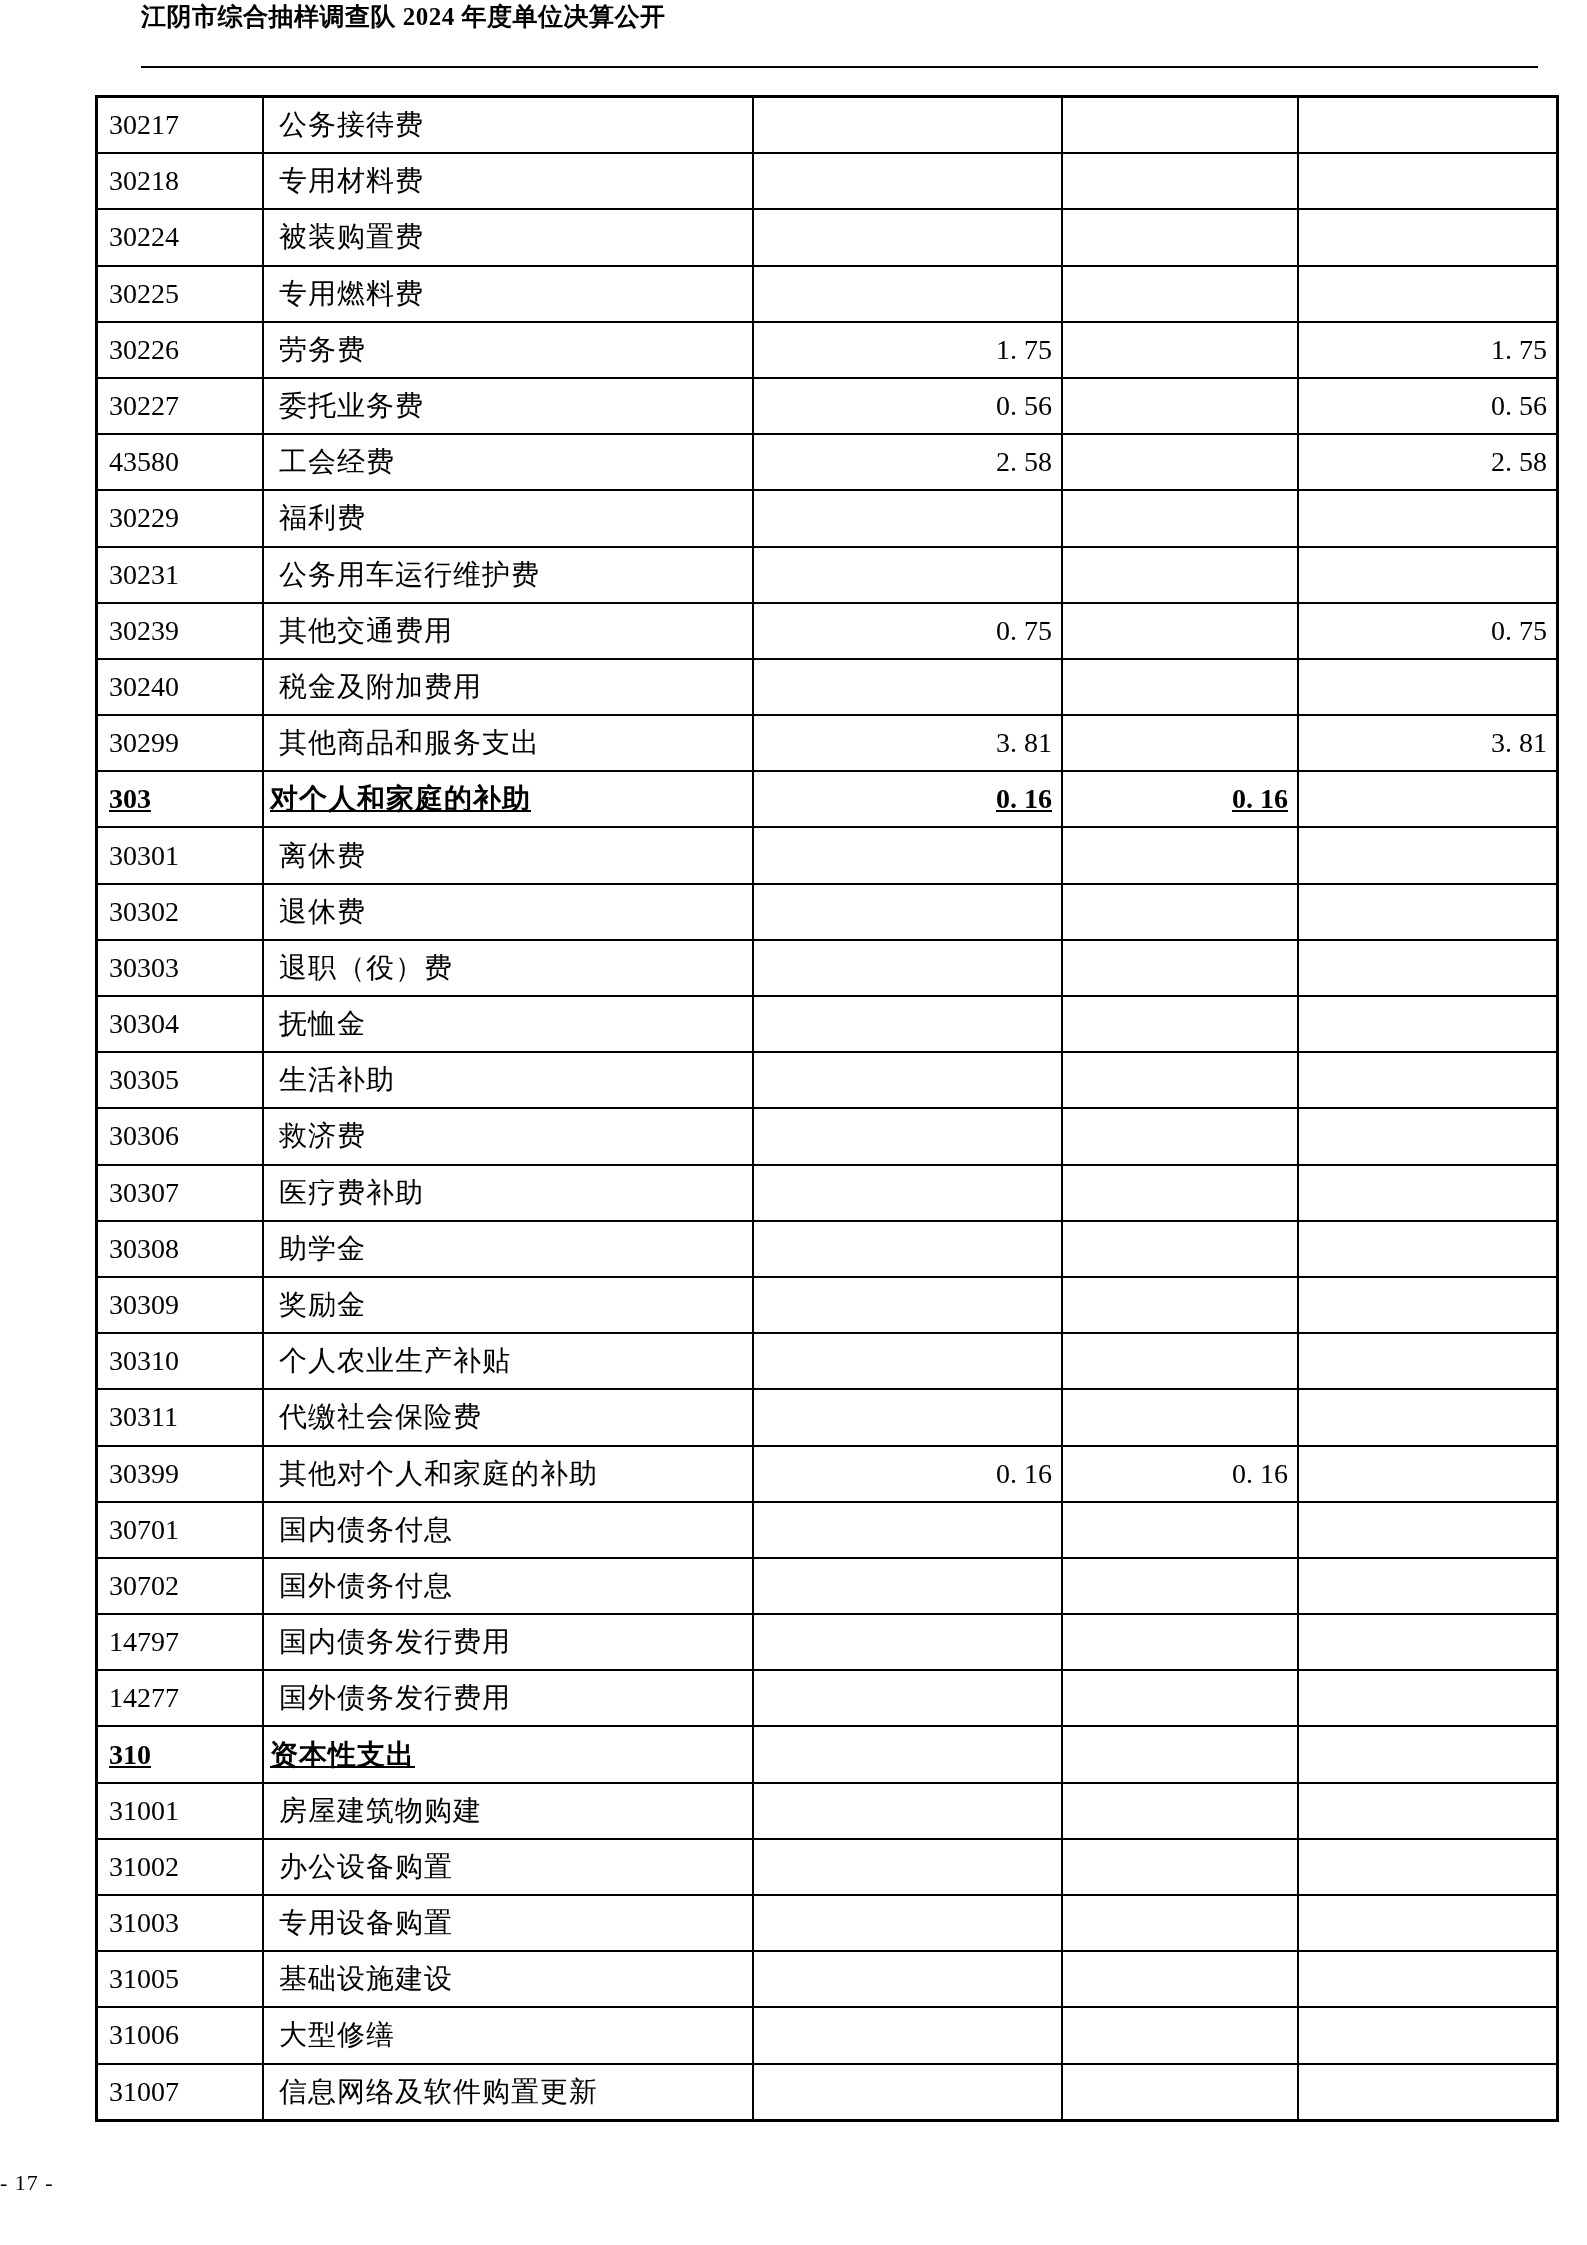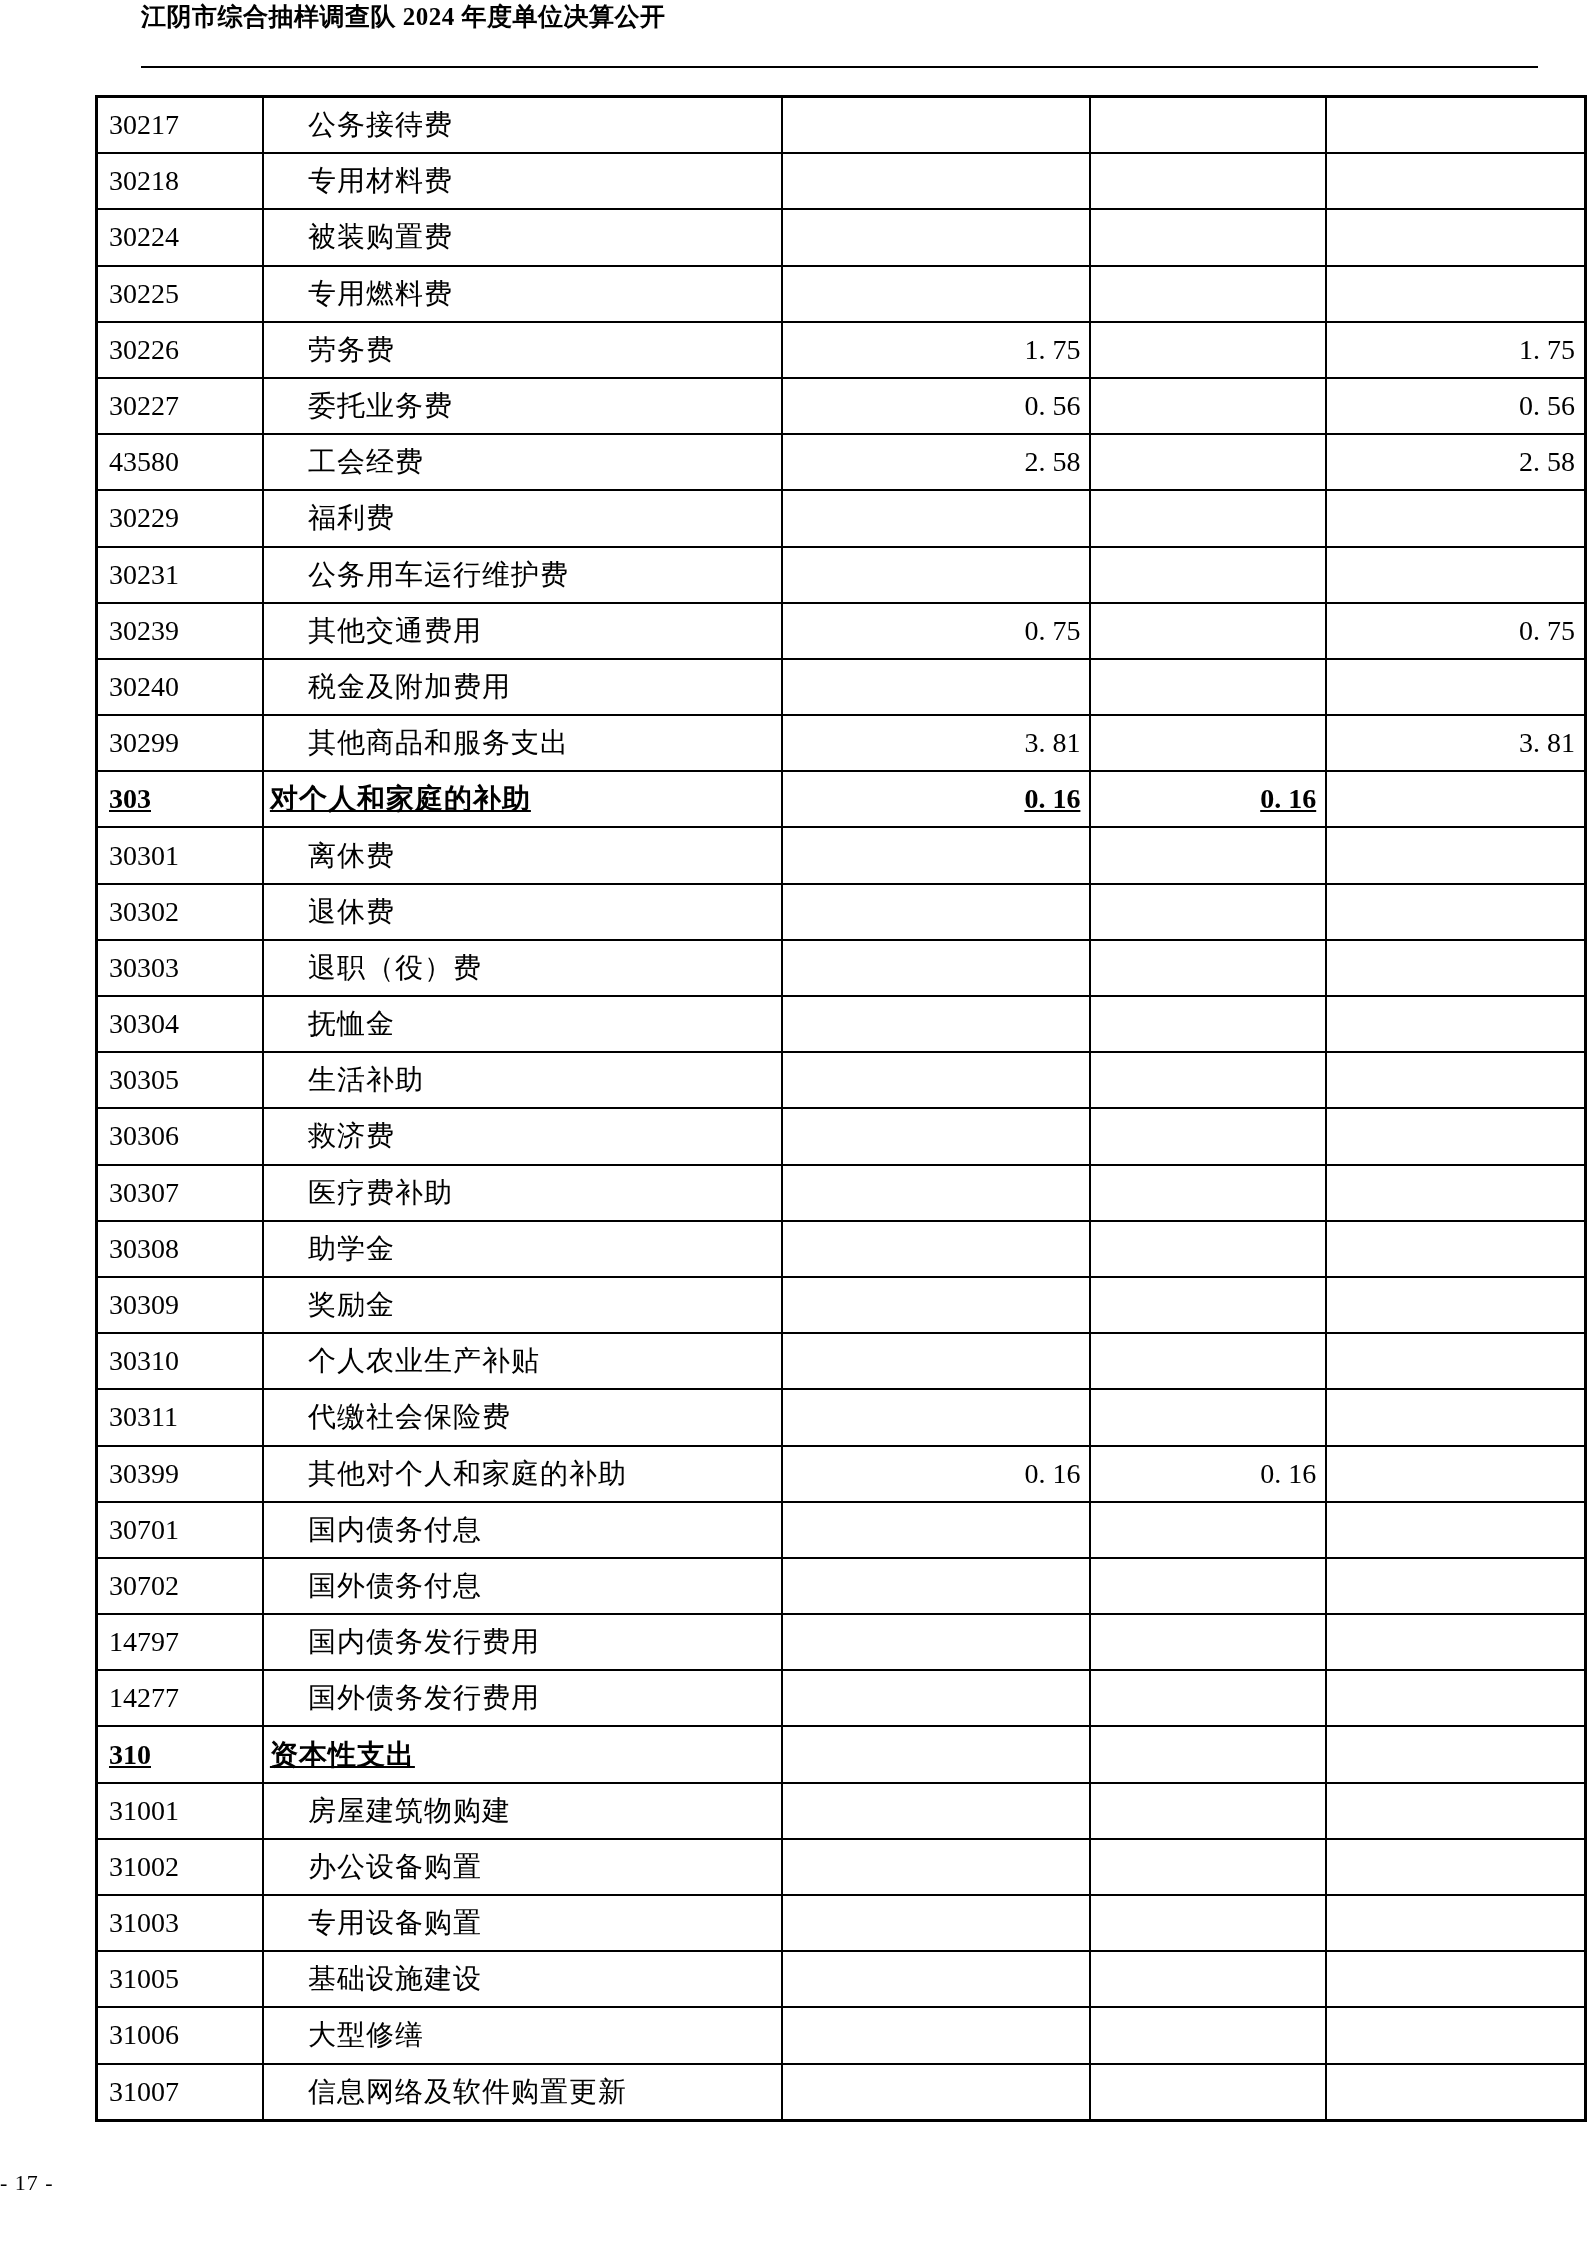--- a/index.html
+++ b/index.html
@@ -39,21 +39,21 @@
   .budget-table{border-width:3px;}
   .budget-table td{
     height:54.2px;
     padding:0;
     font-size:28px;
     vertical-align:middle;
     overflow:hidden;
     white-space:nowrap;
   }
   td.c-code{width:153px;padding-left:11px;}
-  td.c-name{width:473px;padding-left:44px;letter-spacing:1px;}
+  td.c-name{width:473px;padding-left:15px;letter-spacing:1px;}
   td.c-num1{width:298px;}
   td.c-num2{width:225px;}
   td.c-num3{width:248px;}
   td.c-num1,td.c-num2,td.c-num3{text-align:right;padding-right:9px;}
   tr.section td{font-weight:bold;text-decoration:underline;}
   tr.section td.c-name{padding-left:6px;}
   .page-number{
     position:absolute;
     left:0;top:2170px;
     width:100%;

